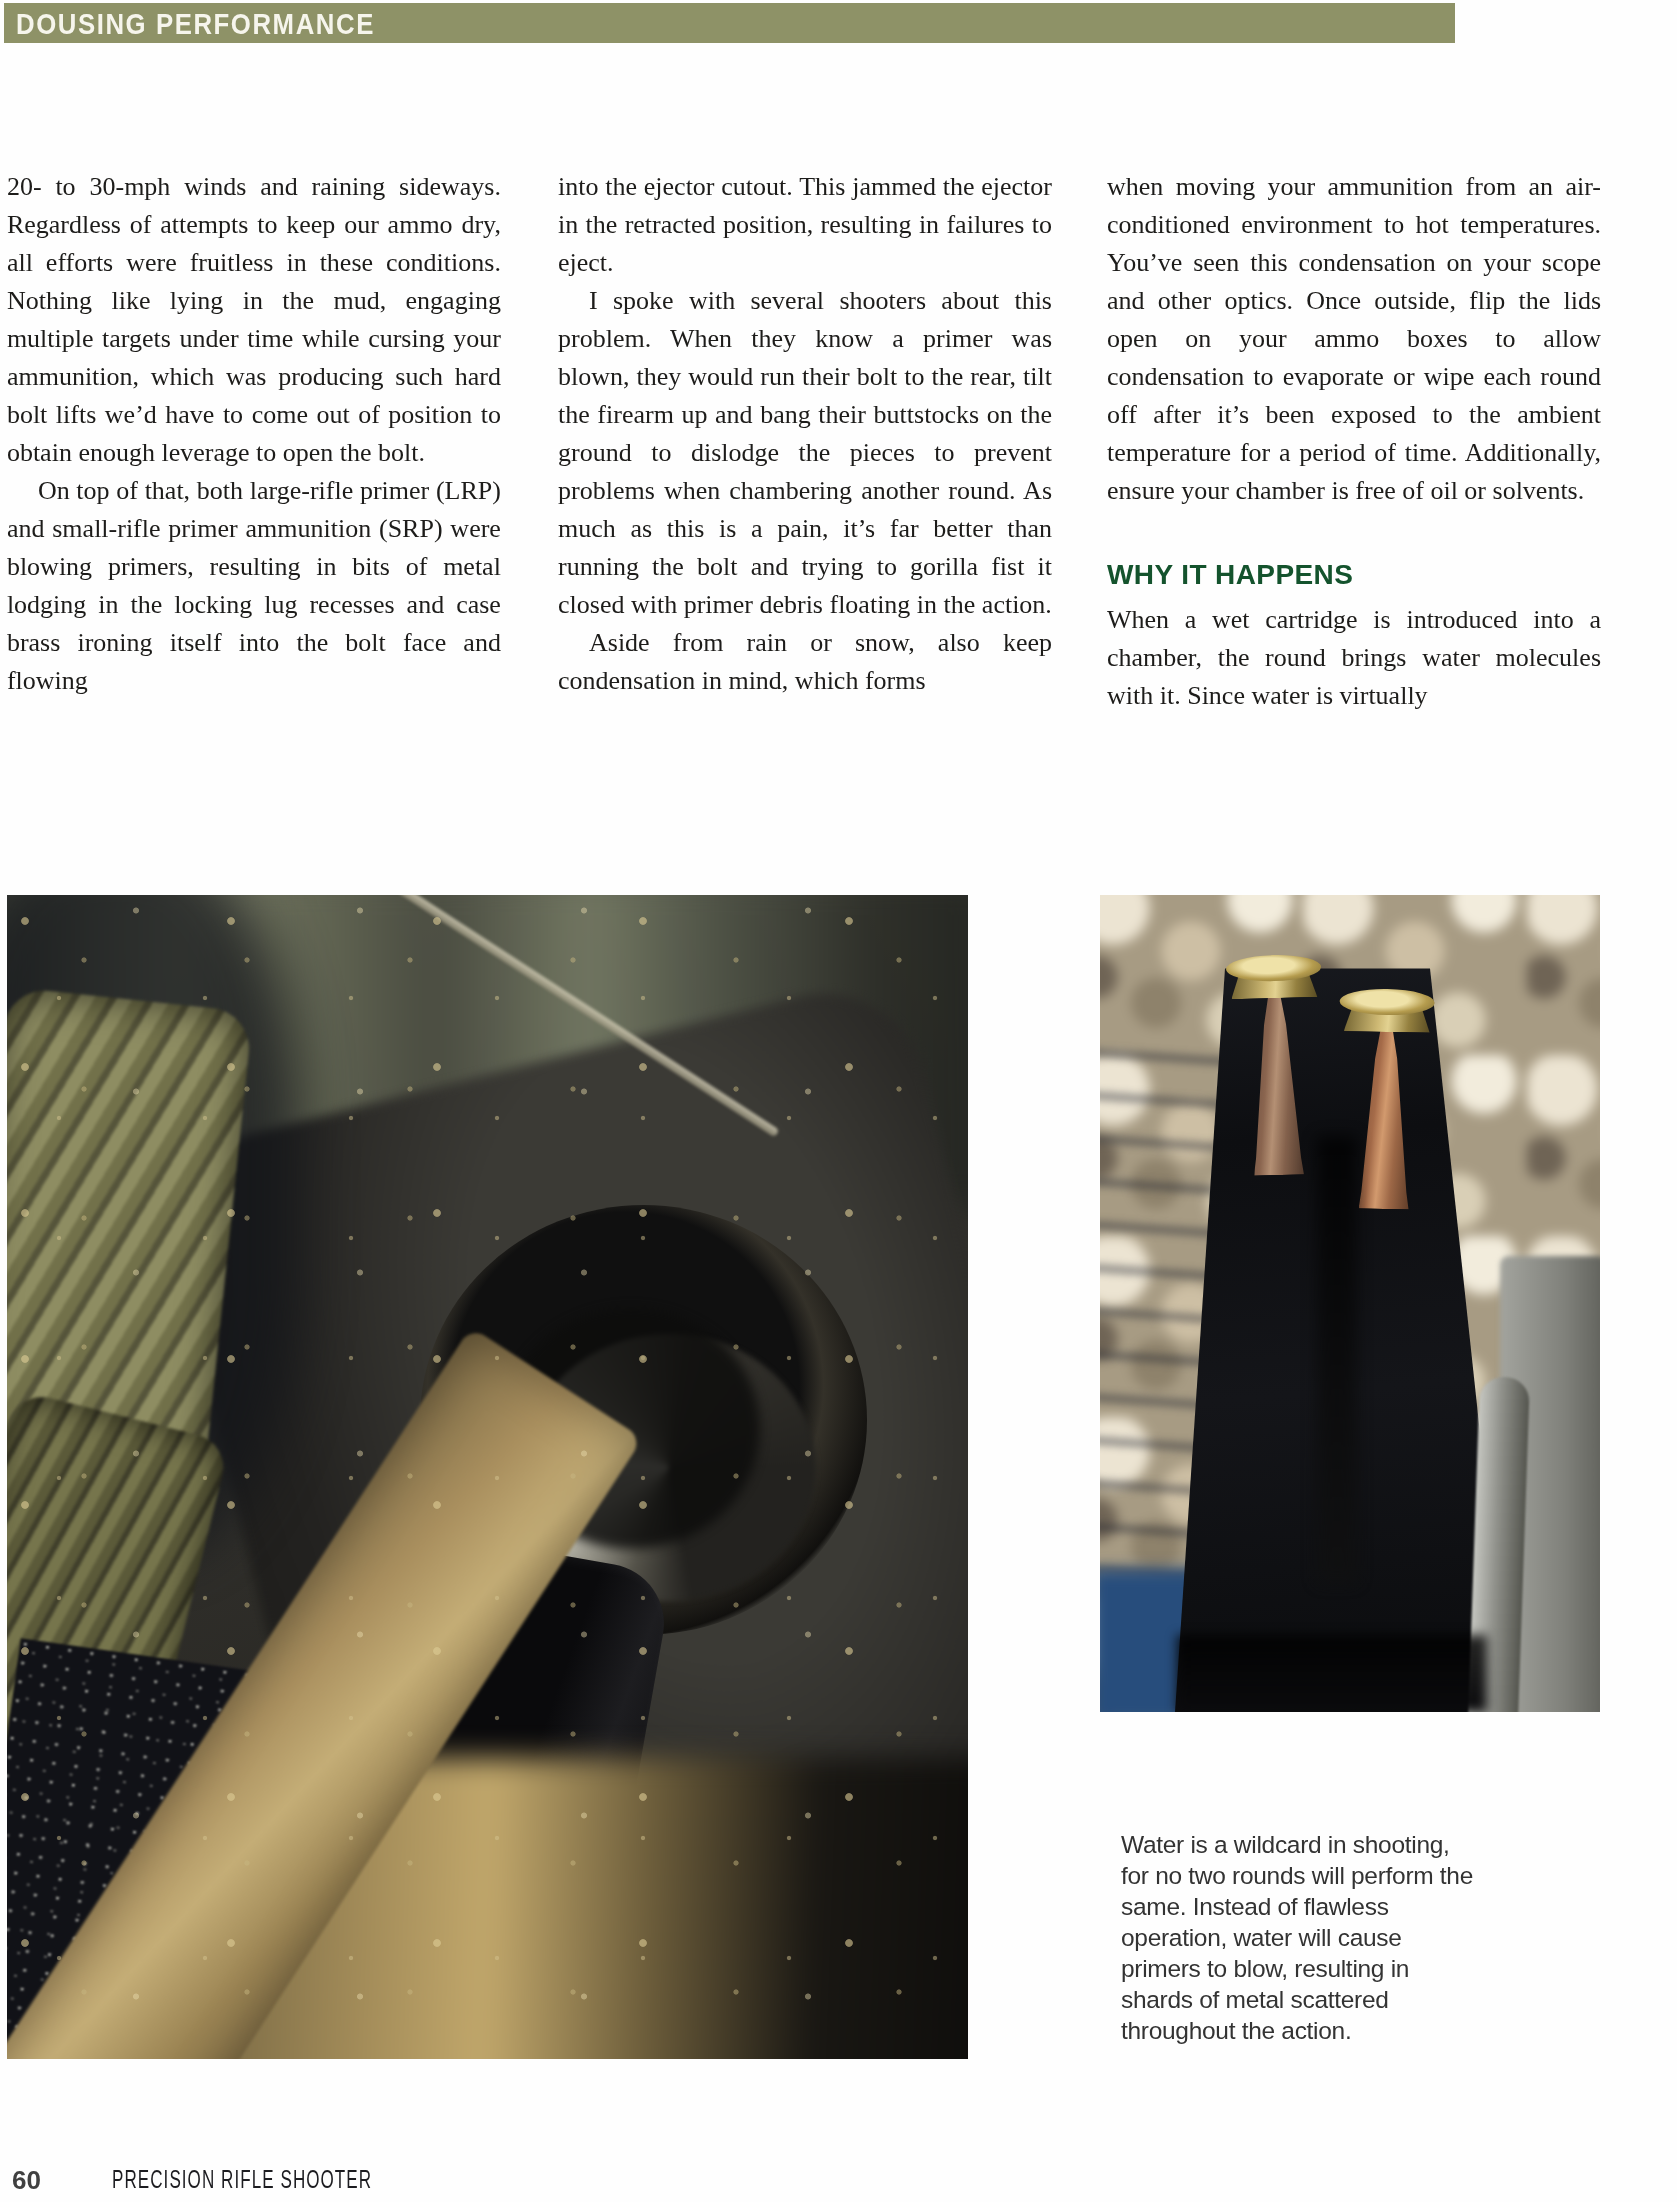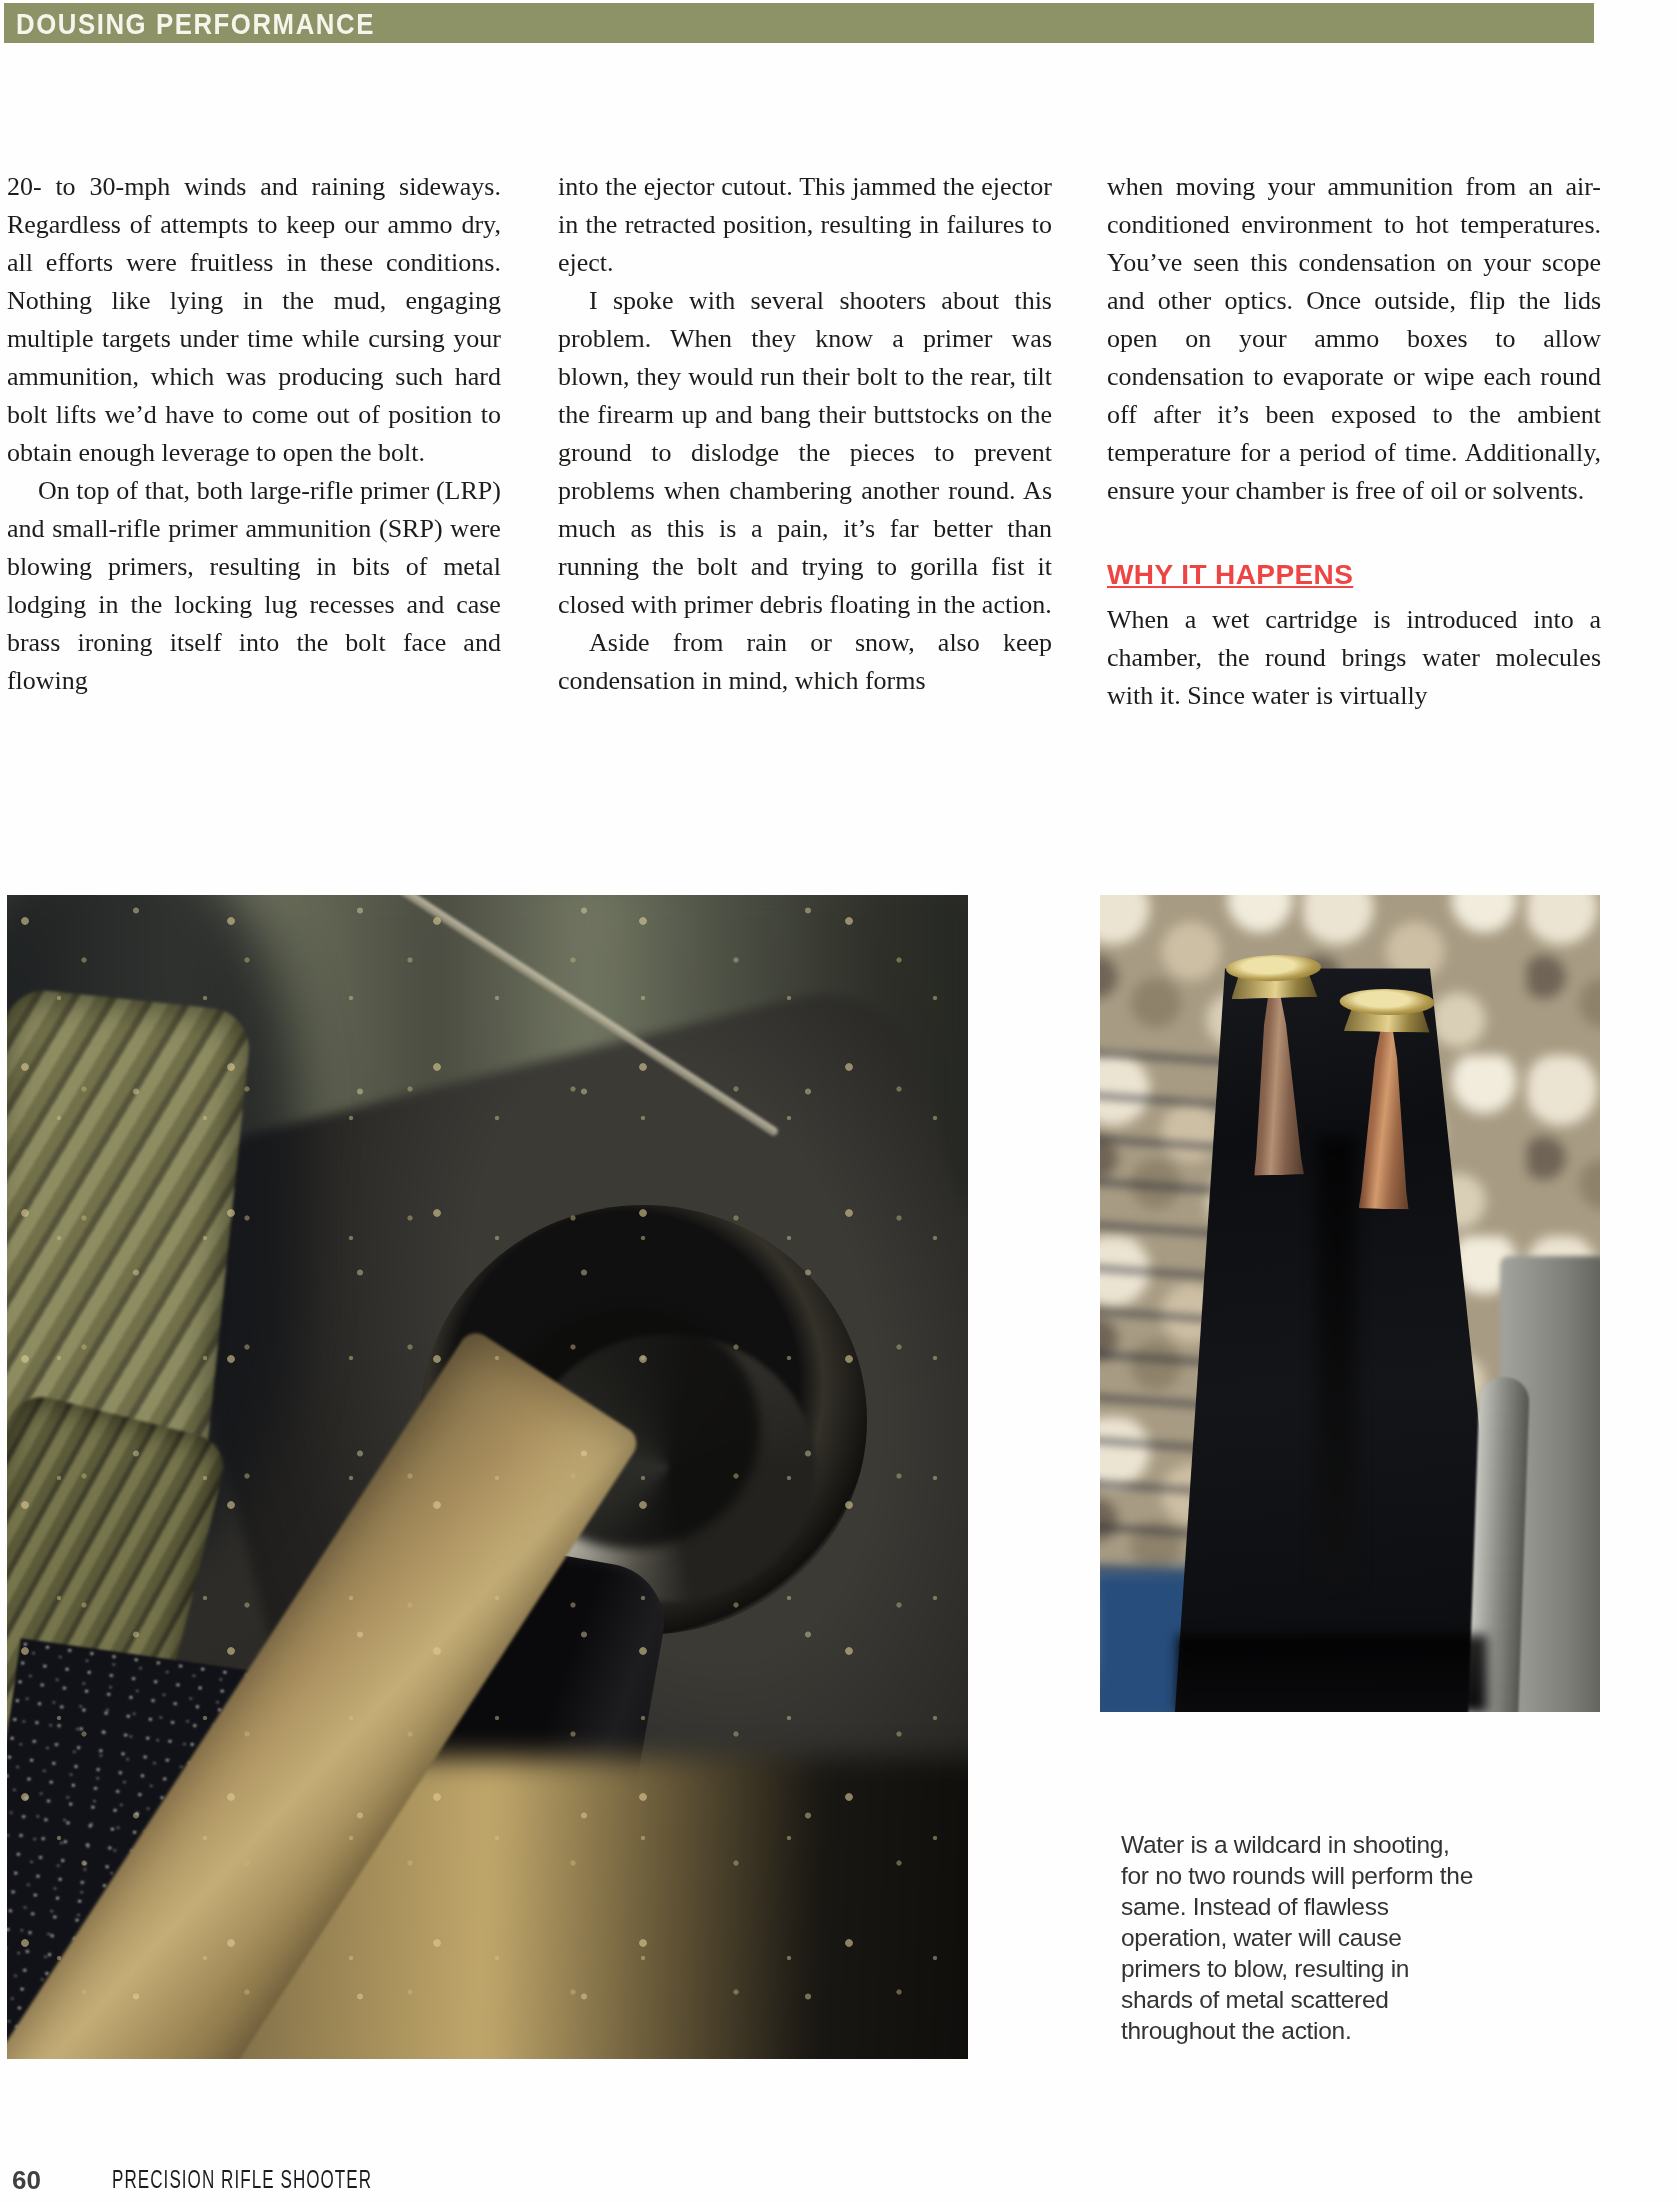--- a/index.html
+++ b/index.html
@@ -1,34 +1,34 @@
 <!DOCTYPE html>
 <html lang="en" style="font-size:13.8px"><head>
 <meta charset="utf-8">
 <style>
   html,body{margin:0;padding:0;background:#ffffff;}
   .page{position:relative;width:1678px;height:2203px;background:#fefefe;overflow:hidden;
         font-family:"Liberation Serif", serif;}
 
   
-  .header-bar{position:absolute;left:4.3px;top:3.4px;width:1590px;height:40px;background:#8e9267;}
+  .header-bar{position:absolute;left:4.3px;top:3.4px;width:1451px;height:40px;background:#8e9267;}
   .header-title{position:absolute;left:12px;top:4.3px;color:#f6f5ec;
         font-family:"Liberation Sans", sans-serif;font-weight:bold;font-size:28px;
         letter-spacing:1.7px;transform:scale(.92,1.05);transform-origin:left top;white-space:nowrap;}
 
   
   .col{position:absolute;top:168px;width:494px;font-size:26px;line-height:38px;
        color:#1d1c1a;text-align:justify;hyphens:auto;}
   .col-1{left:6.9px;}
   .col-2{left:558px;}
   .col-3{left:1107px;}
   .col p{margin:0;}
   .col p.indent{text-indent:31px;}
   .why-heading{font-family:"Liberation Sans", sans-serif;font-weight:bold;font-size:28px;
-       letter-spacing:0.4px;color:#ef4444;margin:48px 0 10.3px 0;line-height:33px;text-align:left;text-decoration:underline;}
+       letter-spacing:0.4px;color:#14532d;margin:48px 0 10.3px 0;line-height:33px;text-align:left;}
 
   
   figure{margin:0;}
   .left-photo{position:absolute;left:6.9px;top:895px;width:961px;height:1164px;overflow:hidden;background:#35342e;}
   .left-photo div{position:absolute;}
   .lp-base{inset:0;background:linear-gradient(160deg,#5d5f52 0%,#43443c 22%,#2f2e2a 48%,#26241f 75%,#2e2a24 100%);}
   .lp-topblur{top:-26px;left:-26px;right:-26px;height:344px;opacity:.95;filter:blur(19px);
       background:linear-gradient(90deg,#3c4038 0%,#83886f 12%,#a8ac8d 20%,#6a6e59 30%,#4a4c41 45%,#757a64 60%,#515548 72%,#2e2f29 88%,#222420 100%);}
   .lp-receiver-dark{left:258px;top:155px;right:-69px;height:1050px;border-radius:103px;filter:blur(5.2px);
       transform:rotate(-14deg);background:radial-gradient(ellipse at 60% 30%,#3b3a35 0 30%,#232220 60%,#171614 100%);}

